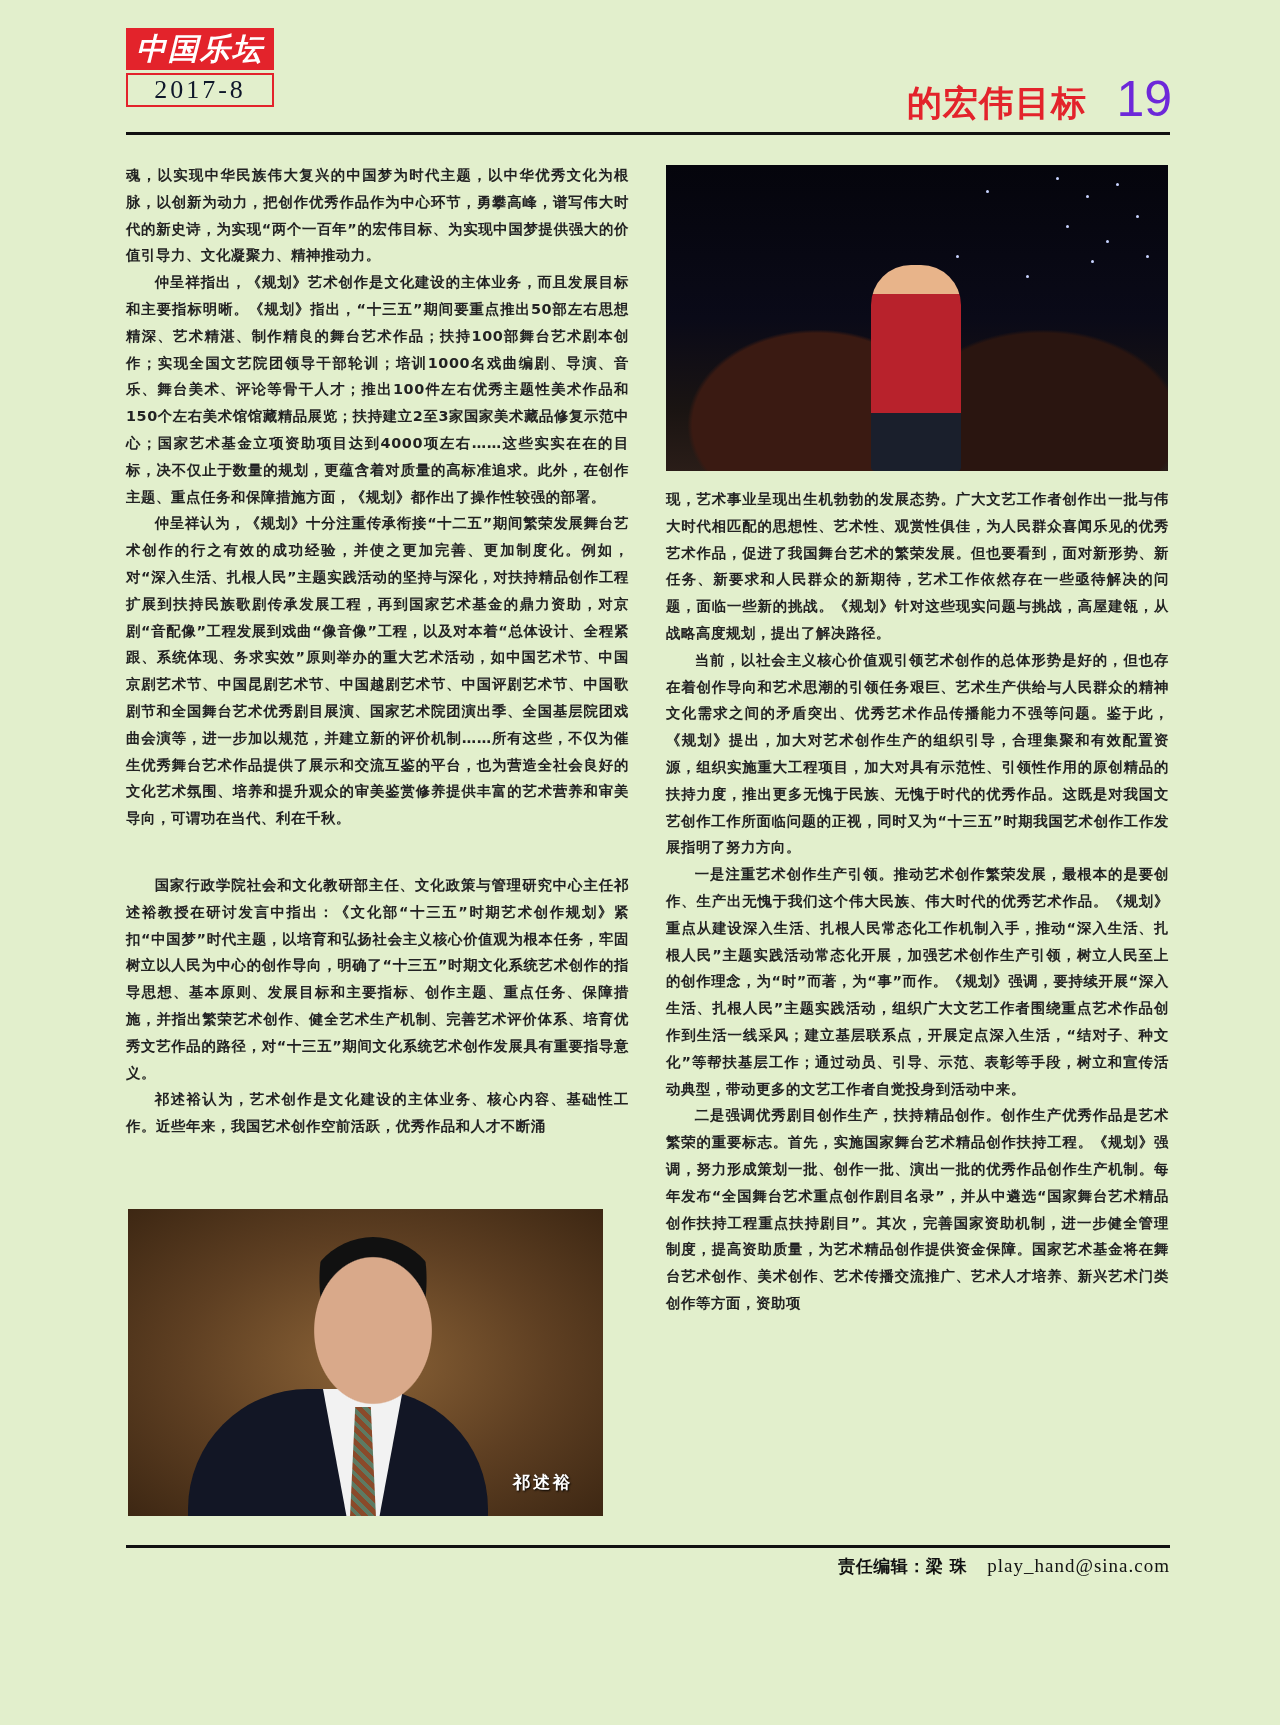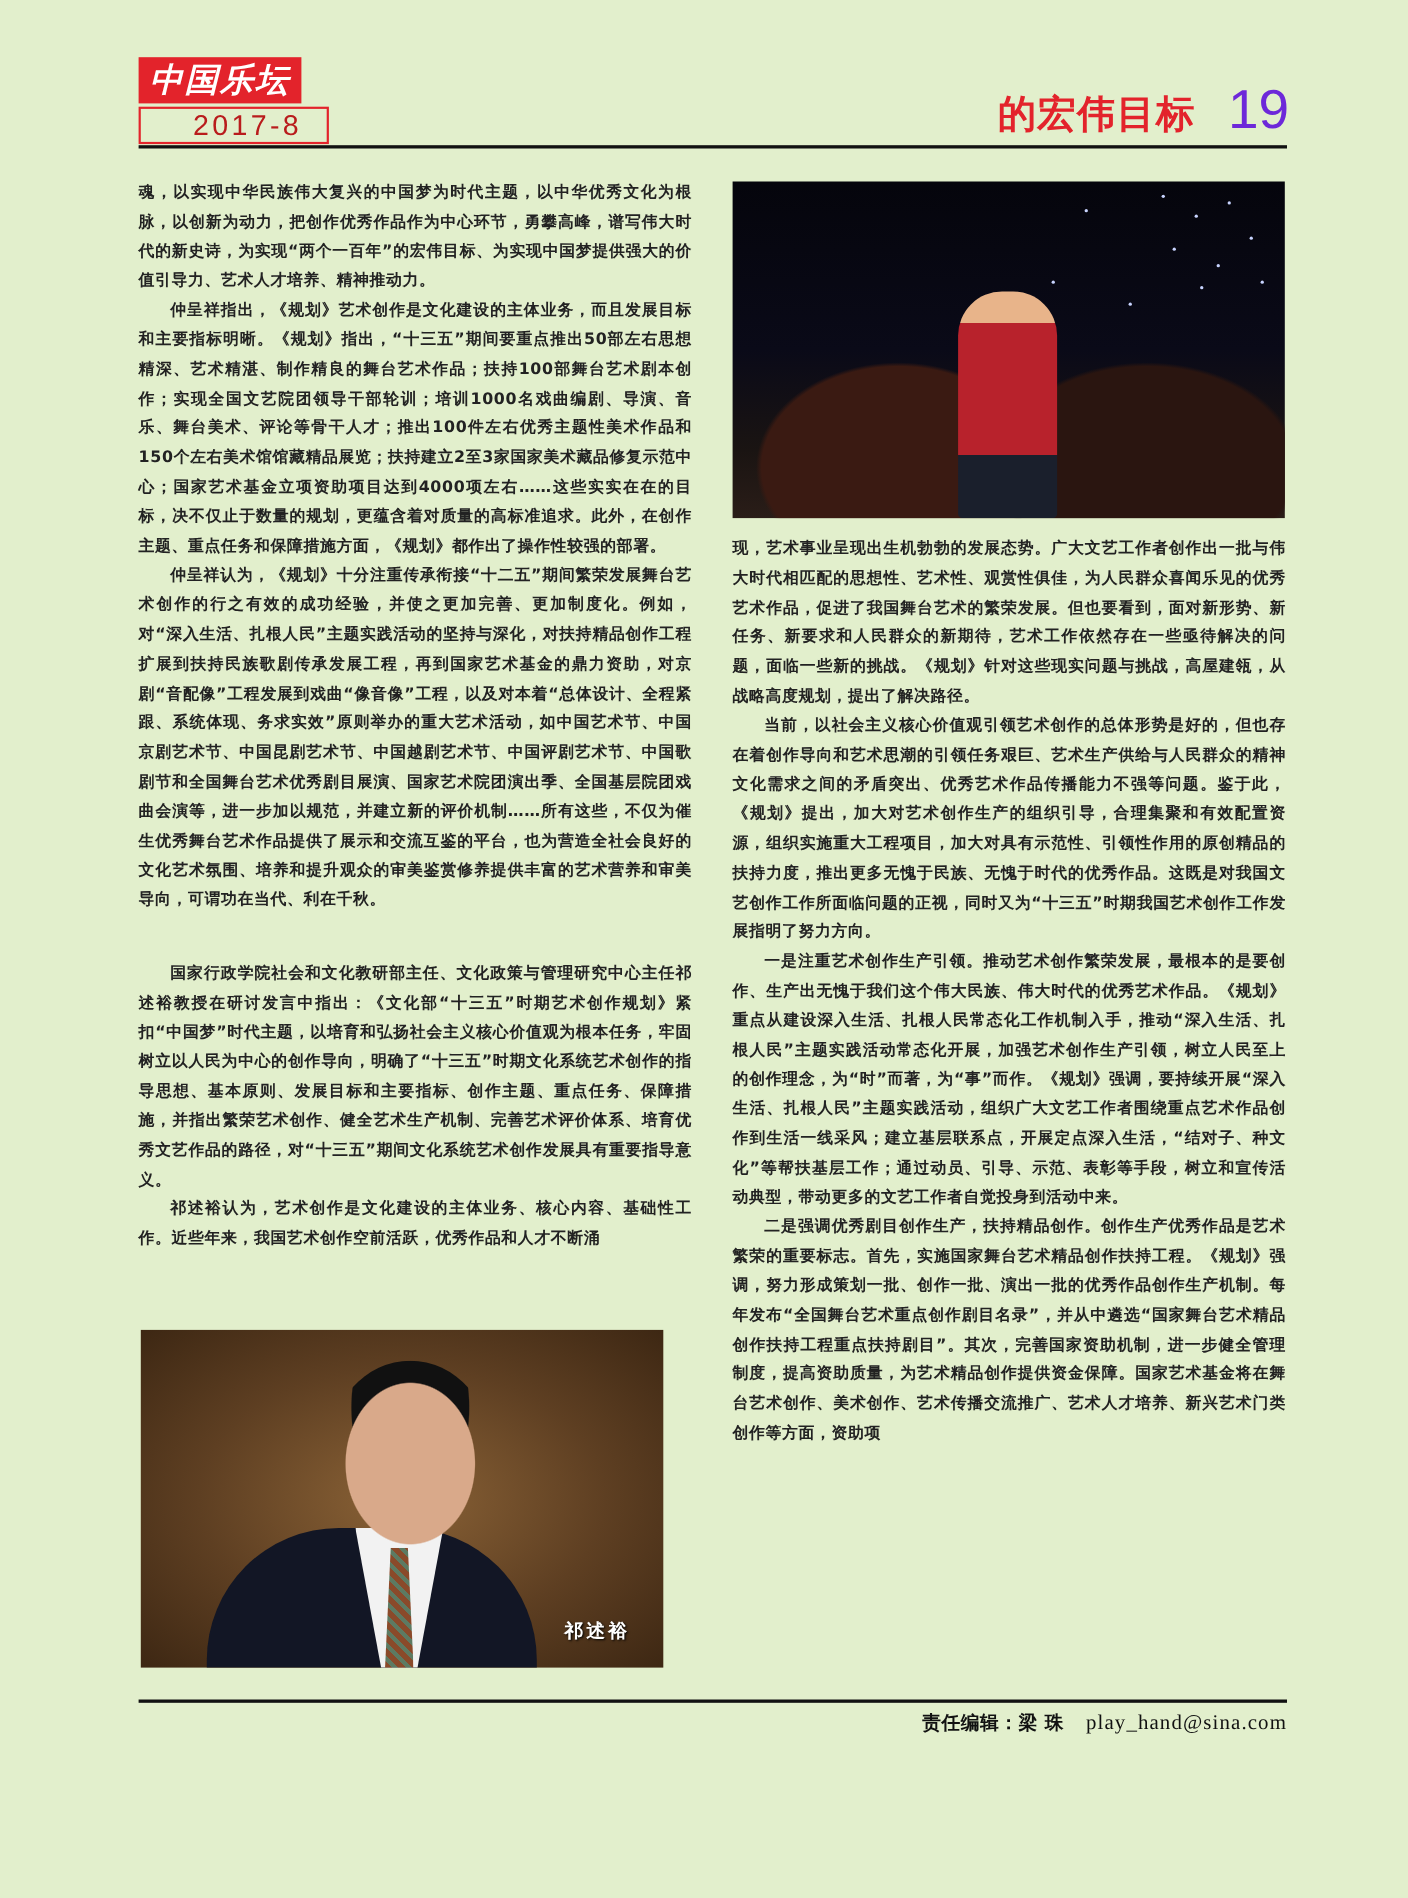--- a/index.html
+++ b/index.html
@@ -4,32 +4,32 @@
 <style>
   html, body { margin: 0; padding: 0; }
   body {
     width: 1280px; height: 1725px;
     background: #e2efcc;
     font-family: "DejaVu Sans", "Liberation Sans", sans-serif;
     color: #1a1a1a;
     position: relative;
     overflow: hidden;
   }
-  .masthead { position: absolute; left: 126px; top: 52px; width: 148px; }
+  .masthead { position: absolute; left: 126px; top: 28px; width: 148px; }
   .logo-box {
     background: #e3232b; height: 42px; width: 148px;
     color: #fff; font-family: "DejaVu Serif", serif; font-style: italic;
     font-weight: bold; font-size: 30px; letter-spacing: 2px;
     display: flex; align-items: center; justify-content: center;
   }
   .issue-box {
     margin-top: 3px; height: 30px; width: 144px;
     border: 2px solid #e3232b; background: #e2efcc;
-    font-family: Liberation Sans, sans-serif; font-size: 26px; letter-spacing: 3px;
-    display: flex; align-items: center; justify-content: center; color: #b91c1c; padding-left: 25px;
+    font-family: Liberation Serif, serif; font-size: 26px; letter-spacing: 3px;
+    display: flex; align-items: center; justify-content: center; color: #0f172a;
   }
   .section-title {
     position: absolute; right: 193px; top: 80px;
     color: #e3232b; font-weight: bold; font-size: 35px; letter-spacing: 1px;
   }
   .page-number {
     position: absolute; right: 108px; top: 70px;
     font-family: "Liberation Sans", sans-serif; font-size: 50px; color: #6d28d9;
   }
   .top-rule { position: absolute; left: 126px; top: 132px; width: 1044px; height: 3px; background: #111; }
@@ -102,21 +102,21 @@
 
 <div class="masthead">
   <div class="logo-box">中国乐坛</div>
   <div class="issue-box">2017-8</div>
 </div>
 <div class="section-title">的宏伟目标</div>
 <div class="page-number">19</div>
 <div class="top-rule"></div>
 
 <div class="column col-left-a">
-  <p class="noindent">魂，以实现中华民族伟大复兴的中国梦为时代主题，以中华优秀文化为根脉，以创新为动力，把创作优秀作品作为中心环节，勇攀高峰，谱写伟大时代的新史诗，为实现“两个一百年”的宏伟目标、为实现中国梦提供强大的价值引导力、艺术人才培养、精神推动力。</p>
+  <p class="noindent">魂，以实现中华民族伟大复兴的中国梦为时代主题，以中华优秀文化为根脉，以创新为动力，把创作优秀作品作为中心环节，勇攀高峰，谱写伟大时代的新史诗，为实现“两个一百年”的宏伟目标、为实现中国梦提供强大的价值引导力、文化凝聚力、精神推动力。</p>
   <p>仲呈祥指出，《规划》艺术创作是文化建设的主体业务，而且发展目标和主要指标明晰。《规划》指出，“十三五”期间要重点推出50部左右思想精深、艺术精湛、制作精良的舞台艺术作品；扶持100部舞台艺术剧本创作；实现全国文艺院团领导干部轮训；培训1000名戏曲编剧、导演、音乐、舞台美术、评论等骨干人才；推出100件左右优秀主题性美术作品和150个左右美术馆馆藏精品展览；扶持建立2至3家国家美术藏品修复示范中心；国家艺术基金立项资助项目达到4000项左右……这些实实在在的目标，决不仅止于数量的规划，更蕴含着对质量的高标准追求。此外，在创作主题、重点任务和保障措施方面，《规划》都作出了操作性较强的部署。</p>
   <p>仲呈祥认为，《规划》十分注重传承衔接“十二五”期间繁荣发展舞台艺术创作的行之有效的成功经验，并使之更加完善、更加制度化。例如，对“深入生活、扎根人民”主题实践活动的坚持与深化，对扶持精品创作工程扩展到扶持民族歌剧传承发展工程，再到国家艺术基金的鼎力资助，对京剧“音配像”工程发展到戏曲“像音像”工程，以及对本着“总体设计、全程紧跟、系统体现、务求实效”原则举办的重大艺术活动，如中国艺术节、中国京剧艺术节、中国昆剧艺术节、中国越剧艺术节、中国评剧艺术节、中国歌剧节和全国舞台艺术优秀剧目展演、国家艺术院团演出季、全国基层院团戏曲会演等，进一步加以规范，并建立新的评价机制……所有这些，不仅为催生优秀舞台艺术作品提供了展示和交流互鉴的平台，也为营造全社会良好的文化艺术氛围、培养和提升观众的审美鉴赏修养提供丰富的艺术营养和审美导向，可谓功在当代、利在千秋。</p>
   <p class="gap">国家行政学院社会和文化教研部主任、文化政策与管理研究中心主任祁述裕教授在研讨发言中指出：《文化部“十三五”时期艺术创作规划》紧扣“中国梦”时代主题，以培育和弘扬社会主义核心价值观为根本任务，牢固树立以人民为中心的创作导向，明确了“十三五”时期文化系统艺术创作的指导思想、基本原则、发展目标和主要指标、创作主题、重点任务、保障措施，并指出繁荣艺术创作、健全艺术生产机制、完善艺术评价体系、培育优秀文艺作品的路径，对“十三五”期间文化系统艺术创作发展具有重要指导意义。</p>
   <p>祁述裕认为，艺术创作是文化建设的主体业务、核心内容、基础性工作。近些年来，我国艺术创作空前活跃，优秀作品和人才不断涌</p>
 </div>
 
 <div class="photo photo-concert">
   <span class="star" style="left:390px;top:12px"></span>
   <span class="star" style="left:420px;top:30px"></span>
   <span class="star" style="left:450px;top:18px"></span>

